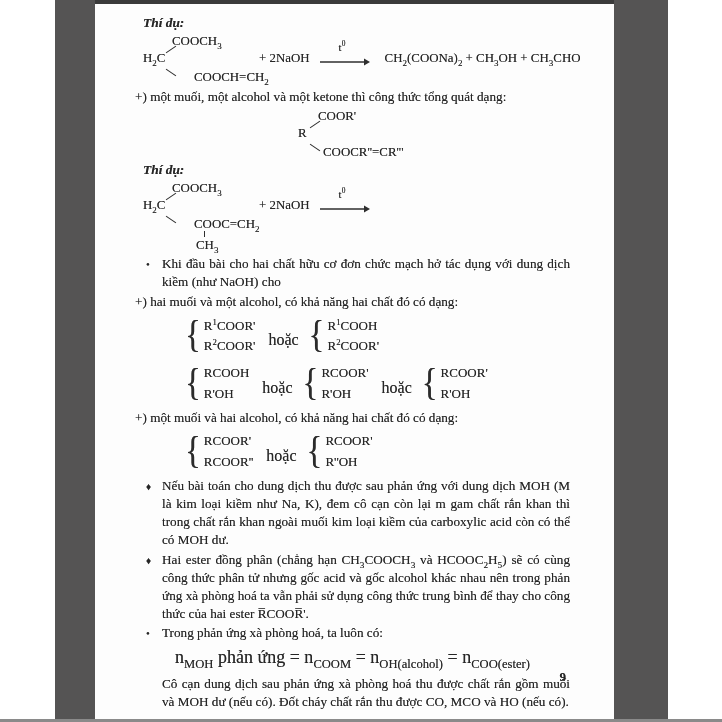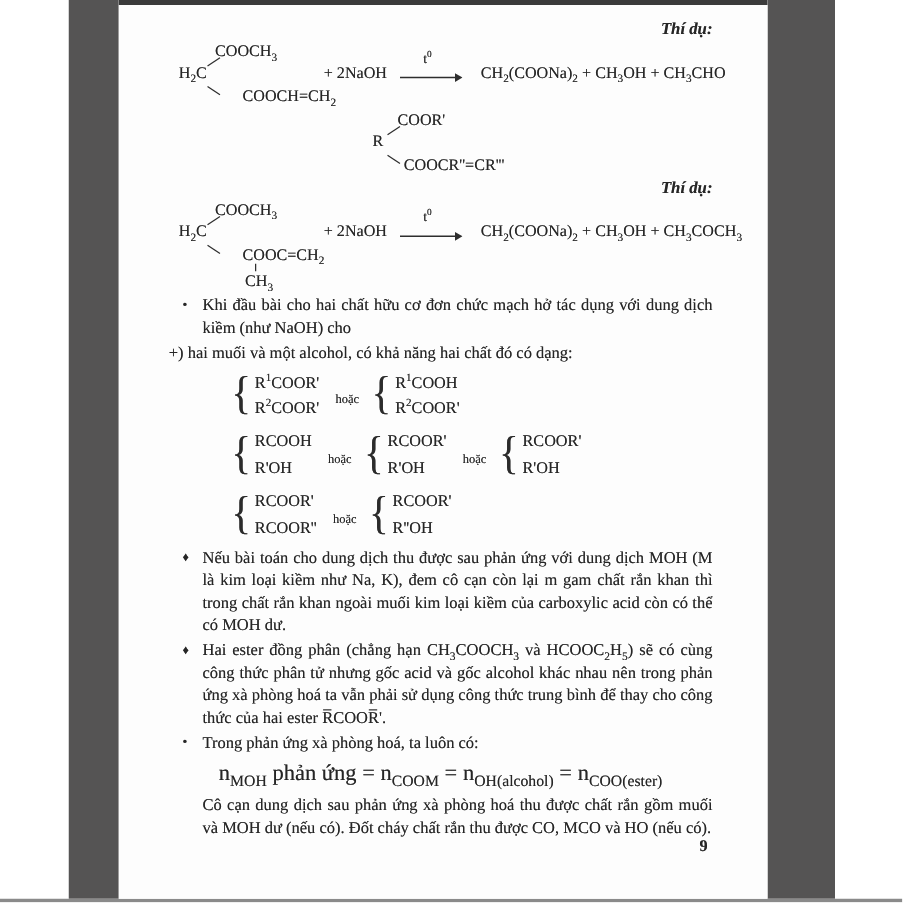--- a/index.html
+++ b/index.html
@@ -7,21 +7,21 @@
   body { font-family:"Liberation Serif", serif; }
   .canvas { position:relative; width:722px; height:722px; background:#ffffff; overflow:hidden; color:#262626; }
   .band { position:absolute; top:0; height:719px; background:#555454; }
   .band-left { left:55px; width:40px; }
   .band-right { left:614px; width:54px; }
   .bottom-edge { position:absolute; left:0; top:719px; width:722px; height:3px; background:#8a8a8a; }
   .page { position:absolute; left:95px; top:0; width:519px; height:719px; background:#fdfdfd;
           border-top:4px solid #3b3b3b; padding:8px 44px 0 40px;
           text-shadow:0 0 0.5px rgba(40,40,40,.6); }
   .t { font-size:13.2px; line-height:1.36; }
-  .lbl { font-weight:bold; font-style:italic; font-size:13.4px; margin:2px 0 1px 8px;text-align:right; }
+  .lbl { font-weight:bold; font-style:italic; font-size:13.4px; margin:2px 0 1px 8px; }
   .pline { margin:2px 0; }
   .just { text-align:justify; }
   sub { font-size:0.70em; line-height:0; }
   sup { font-size:0.68em; line-height:0; }
 
   
   .eqrow { display:flex; align-items:flex-start; margin:1px 0 3px 8px; font-size:12.9px; }
   .struct { position:relative; flex:none; }
   .struct .sc { position:absolute; left:0; top:17px; white-space:nowrap; }
   .struct .st { position:absolute; left:29px; top:0; white-space:nowrap; }
@@ -50,21 +50,21 @@
   .bmark { width:16px; flex:none; font-size:11px; padding-top:2px; }
   .bmark.diamond { font-size:10px; padding-top:3px; }
   .btxt { flex:1; }
 
   
   .bgroup { display:flex; align-items:center; margin:1px 0 3px 50px; font-size:13px; }
   .pair { display:flex; align-items:center; }
   .brace { font-size:33px; font-weight:400; transform:scaleY(1.12); margin-right:3px; color:#2b2b2b; }
   .pcol { display:flex; flex-direction:column; gap:3px; }
   .pcol span { white-space:nowrap; }
-  .orw { margin:8px 10px 0 13px; font-size:10px;text-align:right; }
+  .orw { margin:8px 10px 0 13px; font-size:16px;text-align:right; }
 
   .mole { text-align:center; margin:3px 0 5px 0; font-size:18px; }
   .closing { margin:3px 0 0 27px; }
   .pnum { position:absolute; right:48px; bottom:33px; font-size:13px; font-weight:bold; }
 </style>
 </head>
 <body>
 
 <div class="canvas">
   <div class="band band-left"></div>
@@ -87,20 +87,21 @@
       <span class="rxarrow">
         <span class="tlabel">t<sup>0</sup></span>
         <svg width="50" height="10" viewBox="0 0 50 10">
             <line x1="0" y1="5" x2="44" y2="5" stroke="#2e2e2e" stroke-width="1.3"></line>
             <polygon points="44,1.5 50,5 44,8.5" fill="#2e2e2e"></polygon>
           </svg>
       </span>
       <span class="products">CH<sub>2</sub>(COONa)<sub>2</sub>  +  CH<sub>3</sub>OH + CH<sub>3</sub>CHO</span>
     </div>
 
+    <p class="pline just">+) một muối, một alcohol và một ketone thì công thức tổng quát dạng:</p>
 
     <div class="gstruct">
       <span class="sc">R</span>
       <span class="bond bond-up"></span>
       <span class="bond bond-dn"></span>
       <span class="st">COOR'</span>
       <span class="sb">COOCR''=CR'''</span>
     </div>
 
     <p class="lbl">Thí dụ:</p>
@@ -116,21 +117,20 @@
         <span class="sub3">CH<sub>3</sub></span>
       </div>
       <span class="reagent">+  2NaOH</span>
       <span class="rxarrow">
         <span class="tlabel">t<sup>0</sup></span>
         <svg width="50" height="10" viewBox="0 0 50 10">
             <line x1="0" y1="5" x2="44" y2="5" stroke="#2e2e2e" stroke-width="1.3"></line>
             <polygon points="44,1.5 50,5 44,8.5" fill="#2e2e2e"></polygon>
           </svg>
       </span>
-      <span class="products">CH<sub>2</sub>(COONa)<sub>2</sub>  +  CH<sub>3</sub>OH + CH<sub>3</sub>COCH<sub>3</sub></span>
     </div>
 
     <div class="brow">
       <span class="bmark">•</span>
       <span class="btxt just">Khi đầu bài cho hai chất hữu cơ đơn chức mạch hở tác dụng với dung dịch kiềm (như NaOH) cho</span>
     </div>
 
     <p class="pline">+) hai muối và một alcohol, có khả năng hai chất đó có dạng:</p>
     <div class="bgroup">
       <span class="pair">
@@ -169,20 +169,21 @@
       <span class="orw">hoặc</span>
       <span class="pair">
         <span class="brace">{</span>
         <span class="pcol">
           <span>RCOOR'</span>
           <span>R'OH</span>
         </span>
       </span>
     </div>
 
+    <p class="pline">+) một muối và hai alcohol, có khả năng hai chất đó có dạng:</p>
     <div class="bgroup">
       <span class="pair">
         <span class="brace">{</span>
         <span class="pcol">
           <span>RCOOR'</span>
           <span>RCOOR''</span>
         </span>
       </span>
       <span class="orw">hoặc</span>
       <span class="pair">

